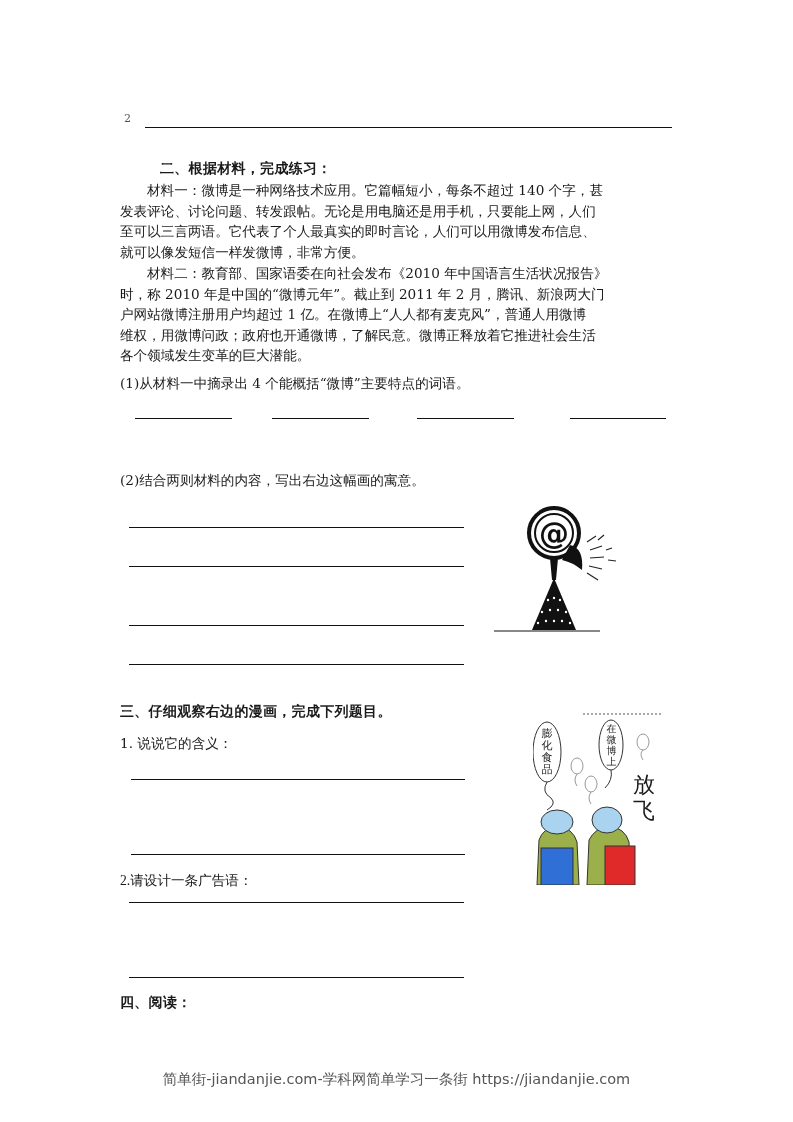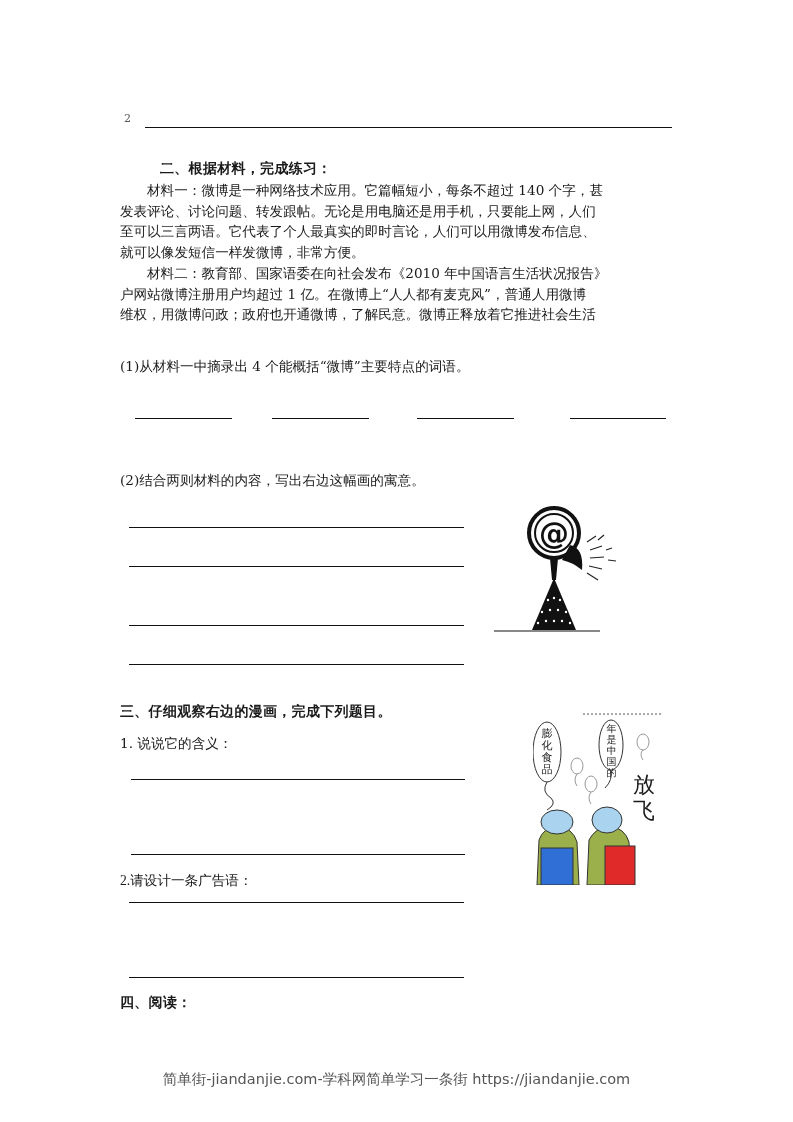--- a/index.html
+++ b/index.html
@@ -28,25 +28,27 @@
 
 <div class="abs para" style="top:180px;">
   <div><span class="indent"></span><span>材料一：微博是一种网络技术应用。它篇幅短小，每条不超过 140 个字，甚</span></div>
   <div>发表评论、讨论问题、转发跟帖。无论是用电脑还是用手机，只要能上网，人们</div>
   <div>至可以三言两语。它代表了个人最真实的即时言论，人们可以用微博发布信息、</div>
   <div>就可以像发短信一样发微博，非常方便。</div>
 </div>
 
 <div class="abs para" style="top:263px;">
   <div><span class="indent"></span><span>材料二：教育部、国家语委在向社会发布《2010 年中国语言生活状况报告》</span></div>
+  <div>时，称 2010 年是中国的“微博元年”。截止到 2011 年 2 月，腾讯、新浪两大门</div>
   <div>户网站微博注册用户均超过 1 亿。在微博上“人人都有麦克风”，普通人用微博</div>
   <div>维权，用微博问政；政府也开通微博，了解民意。微博正释放着它推进社会生活</div>
+  <div>各个领域发生变革的巨大潜能。</div>
 </div>
 
-<div class="abs q" style="top:358px;">(1)从材料一中摘录出 4 个能概括“微博”主要特点的词语。</div>
+<div class="abs q" style="top:375px;">(1)从材料一中摘录出 4 个能概括“微博”主要特点的词语。</div>
 
 <div class="hline" style="left:135px; top:418px; width:97px;"></div>
 <div class="hline" style="left:272px; top:418px; width:97px;"></div>
 <div class="hline" style="left:417px; top:418px; width:97px;"></div>
 <div class="hline" style="left:570px; top:418px; width:96px;"></div>
 
 <div class="abs q" style="top:472px;text-align:center;">(2)结合两则材料的内容，写出右边这幅画的寓意。</div>
 
 <div class="hline" style="left:129px; top:527px; width:335px;"></div>
 <div class="hline" style="left:129px; top:566px; width:335px;"></div>
@@ -125,19 +127,19 @@
     <path d="M110 40 Q106 44 110 50" fill="none" stroke="#999" stroke-width="1"></path>
 
     <path d="M4 175 L6 130 Q10 118 24 116 Q40 118 44 132 L46 175 Z" fill="#9bb04a" stroke="#333" stroke-width="1"></path>
     <rect x="8" y="138" width="32" height="37" fill="#2f6fd6" stroke="#333" stroke-width="1"></rect>
     <ellipse cx="24" cy="112" rx="16" ry="12" fill="#a9d3ef" stroke="#333" stroke-width="1"></ellipse>
     <path d="M54 175 L56 130 Q62 118 76 116 Q92 118 96 132 L98 175 Z" fill="#9bb04a" stroke="#333" stroke-width="1"></path>
     <rect x="72" y="136" width="30" height="39" fill="#e02a2a" stroke="#333" stroke-width="1"></rect>
     <ellipse cx="74" cy="110" rx="15" ry="13" fill="#a9d3ef" stroke="#333" stroke-width="1"></ellipse>
   </svg>
   <div class="abs" style="left:5px; top:18px; width:18px; font-size:11px; line-height:12px; font-family:'DejaVu Sans',sans-serif; text-align:center;">膨化食品</div>
-  <div class="abs" style="left:71px; top:13px; width:15px; font-size:10px; line-height:11px; font-family:'DejaVu Sans',sans-serif; text-align:center;">年是中国的</div>
+  <div class="abs" style="left:71px; top:13px; width:15px; font-size:10px; line-height:11px; font-family:'DejaVu Sans',sans-serif; text-align:center;">在微博上</div>
   <div class="abs" style="left:98px; top:62px; width:26px; font-size:22px; line-height:26px; font-family:'DejaVu Sans',sans-serif;text-align:center;">放飞</div>
 </div>
 
 <div class="abs heading" style="left:120px; top:994px;">四、阅读：</div>
 
 <div class="abs footer">简单街-jiandanjie.com-学科网简单学习一条街 https://jiandanjie.com</div>
 
 </body></html>

